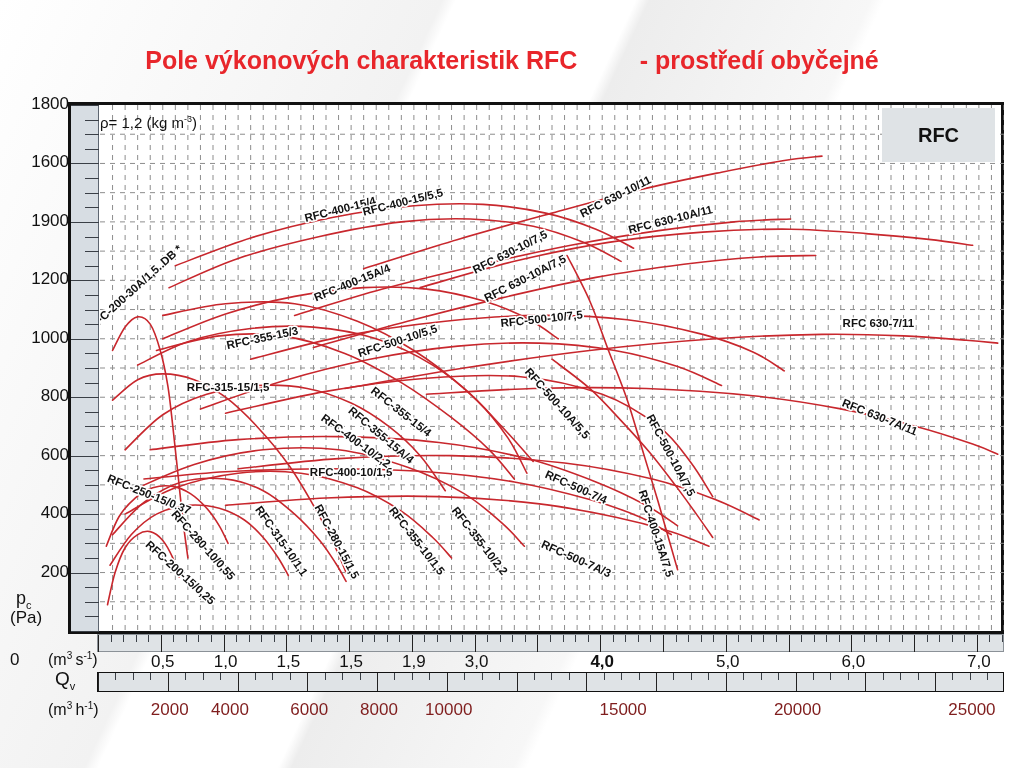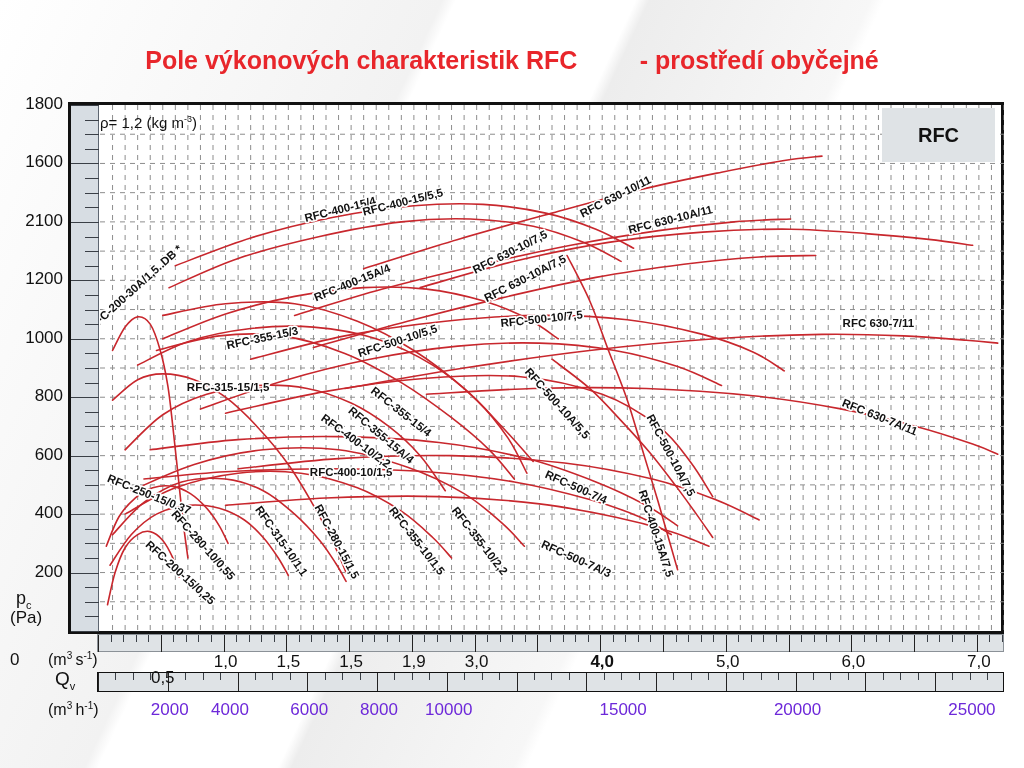--- a/index.html
+++ b/index.html
@@ -48,21 +48,21 @@
     position:absolute;left:882px;top:108px;width:113px;height:54px;
     background:#dfe3e6;z-index:4;display:flex;align-items:center;justify-content:center;
     font-size:20px;font-weight:bold;color:#111;
   }
 
   
   .ylabel{
     position:absolute;right:0;width:56px;text-align:right;
     font-size:17px;color:#111;z-index:3;
   }
-  #ylabels{position:absolute;left:1px;top:0;width:62px;height:768px;z-index:3;}
+  #ylabels{position:absolute;left:7px;top:0;width:62px;height:768px;z-index:3;}
 
   #pc-label{position:absolute;left:16px;top:588px;font-size:18px;color:#111;z-index:3;}
   #pc-label sub{font-size:11px;}
   #pa-label{position:absolute;left:10px;top:608px;font-size:17px;color:#111;z-index:3;}
   #zero-label{position:absolute;left:10px;top:650px;font-size:17px;color:#111;z-index:3;}
 
   
   #axis-band-x{
     position:absolute;left:97px;top:634px;width:907px;height:18px;
     background:#dfe3e6;border:1px solid #8b9197;box-sizing:border-box;z-index:3;
@@ -70,42 +70,42 @@
   #axis-band-qv{
     position:absolute;left:97px;top:672px;width:907px;height:20px;
     background:#dfe3e6;border:1px solid #111;box-sizing:border-box;z-index:3;
   }
   .xtick{position:absolute;top:0;width:0;height:7px;border-left:1px solid #3a3f46;}
   .xtick.major{height:17px;border-left:1px solid #222;}
   .qvtick{position:absolute;top:0;width:0;height:7px;border-left:1px solid #3a3f46;}
   .qvtick.major{height:18px;border-left:1px solid #222;}
 
   .xval{position:absolute;top:652px;font-size:17px;color:#111;transform:translateX(-50%);z-index:3;white-space:nowrap;}
-  .qvval{position:absolute;top:700px;font-size:17px;color:#6d28d9;transform:translateX(-50%);z-index:3;white-space:nowrap;}
+  .qvval{position:absolute;top:700px;font-size:17px;color:#7f1d1d;transform:translateX(-50%);z-index:3;white-space:nowrap;}
 
   #unit-ms{position:absolute;left:48px;top:650px;font-size:16px;color:#111;z-index:3;white-space:nowrap;}
   #qv-label{position:absolute;left:55px;top:668px;font-size:19px;color:#111;z-index:3;}
   #qv-label sub{font-size:11px;}
   #unit-mh{position:absolute;left:48px;top:700px;font-size:16px;color:#111;z-index:3;white-space:nowrap;}
   sup.u{font-size:10px;vertical-align:super;}
 
   
   text.clabel{font-family:"Liberation Sans",sans-serif;font-size:11.5px;font-weight:bold;fill:#111;}
 </style>
 </head>
 <body>
 
 <div id="bg-wash"></div>
 
 <div id="slide-title">Pole výkonových charakteristik RFC         - prostředí obyčejné</div>
 
 <div id="ylabels">
     <div class="ylabel" style="top: 94px;">1800</div>
     <div class="ylabel" style="top: 152.444px;">1600</div>
-    <div class="ylabel" style="top: 210.889px;">2100</div>
+    <div class="ylabel" style="top: 210.889px;">1900</div>
     <div class="ylabel" style="top: 269.333px;">1200</div>
     <div class="ylabel" style="top: 327.778px;">1000</div>
     <div class="ylabel" style="top: 386.222px;">800</div>
     <div class="ylabel" style="top: 444.667px;">600</div>
     <div class="ylabel" style="top: 503.111px;">400</div>
     <div class="ylabel" style="top: 561.556px;">200</div>
   </div>
 
 <div id="pc-label">p<sub>c</sub></div>
 <div id="pa-label">(Pa)</div>
@@ -532,21 +532,21 @@
     <div class="qvtick" style="left: 784.722px;"></div>
     <div class="qvtick" style="left: 802.16px;"></div>
     <div class="qvtick" style="left: 819.599px;"></div>
     <div class="qvtick major" style="left: 837.037px;"></div>
     <div class="qvtick" style="left: 854.475px;"></div>
     <div class="qvtick" style="left: 871.914px;"></div>
     <div class="qvtick" style="left: 889.352px;"></div>
   </div>
 <div id="unit-mh">(m<sup class="u">3</sup> h<sup class="u">-1</sup>)</div>
 
-<div class="xval" style="left: 162.778px; margin-top: 16px;">0,5</div>
+<div class="xval" style="left: 162.778px;">0,5</div>
 <div class="xval" style="left: 225.556px;">1,0</div>
 <div class="xval" style="left: 288.333px;">1,5</div>
 <div class="xval" style="left: 351.111px;">1,5</div>
 <div class="xval" style="left: 413.889px;">1,9</div>
 <div class="xval" style="left: 476.667px;">3,0</div>
 <div class="xval" style="left: 602.222px; font-weight: bold;">4,0</div>
 <div class="xval" style="left: 727.778px;">5,0</div>
 <div class="xval" style="left: 853.333px;">6,0</div>
 <div class="xval" style="left: 978.889px;">7,0</div>
 <div class="qvval" style="left: 169.753px;">2000</div>

